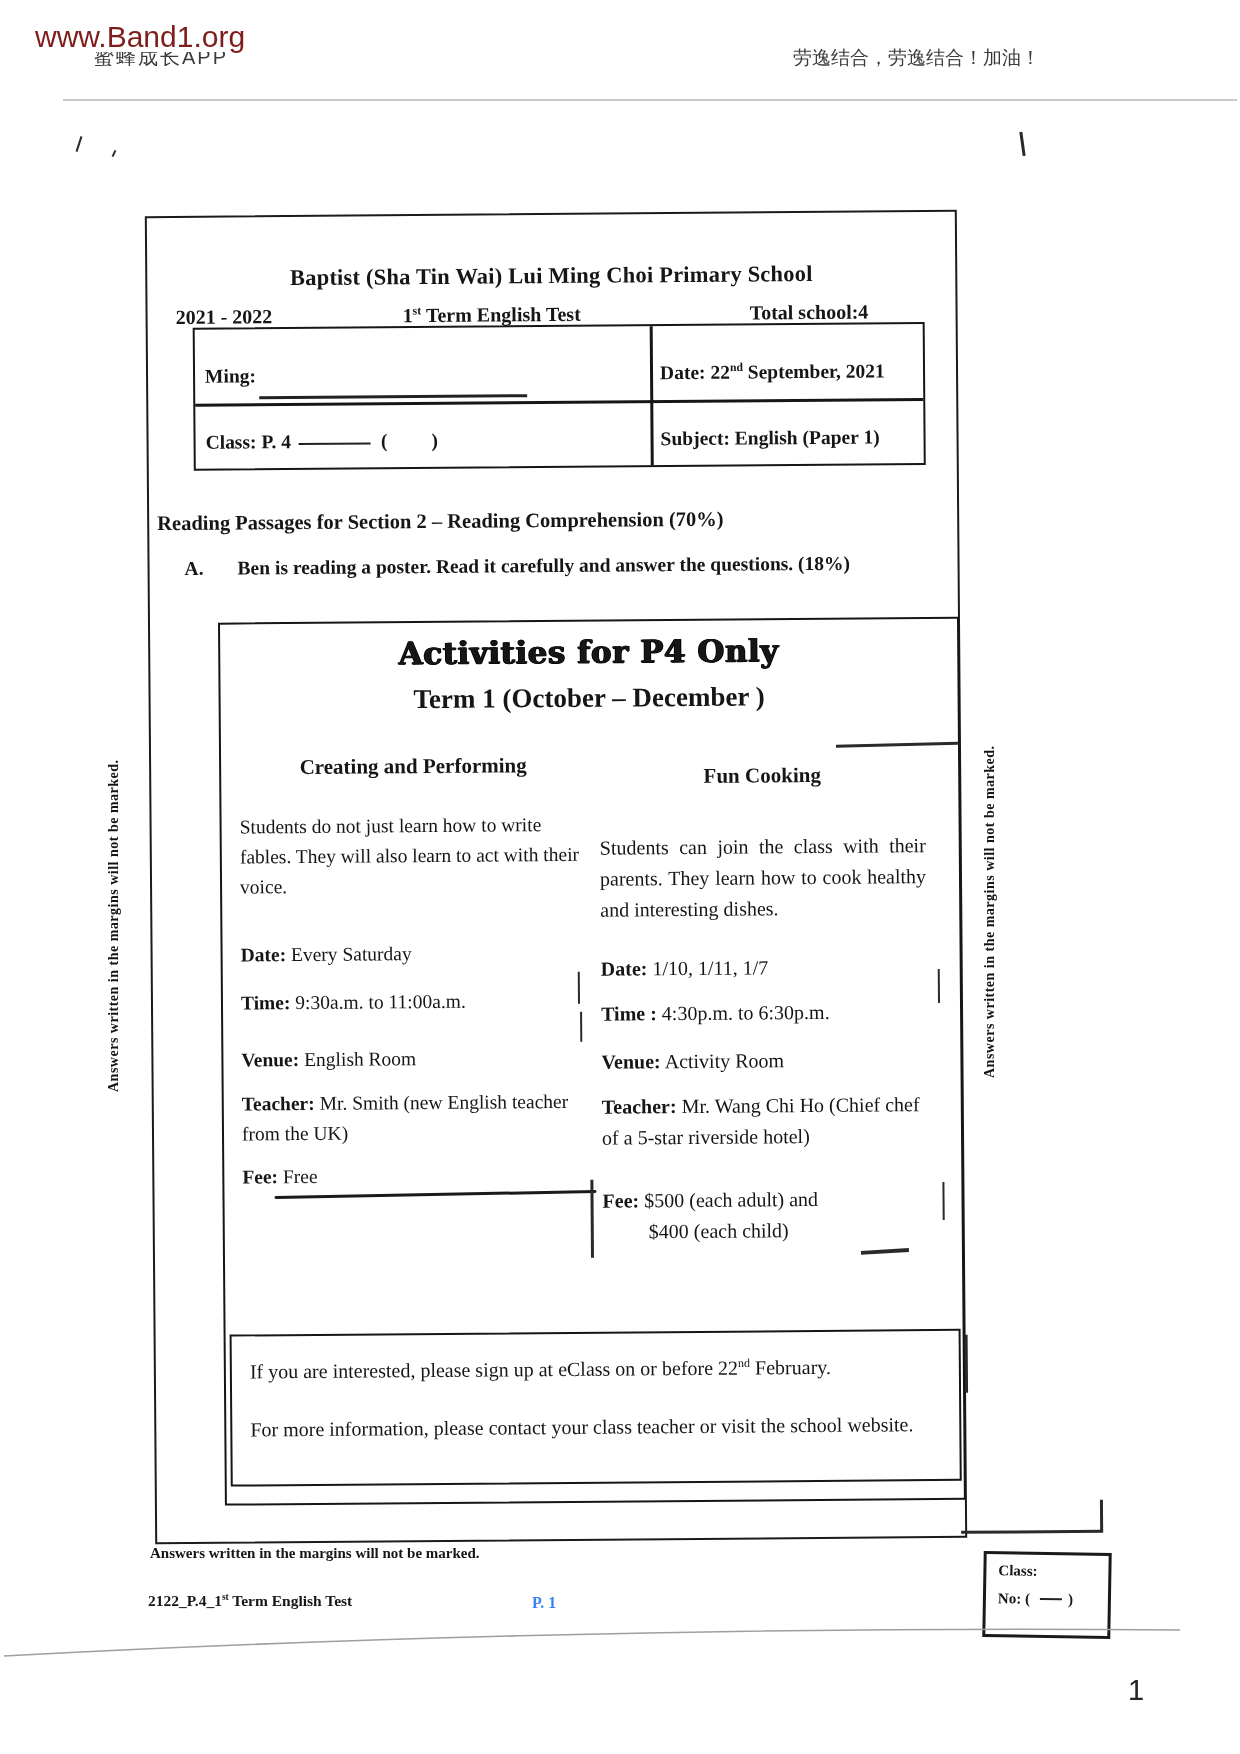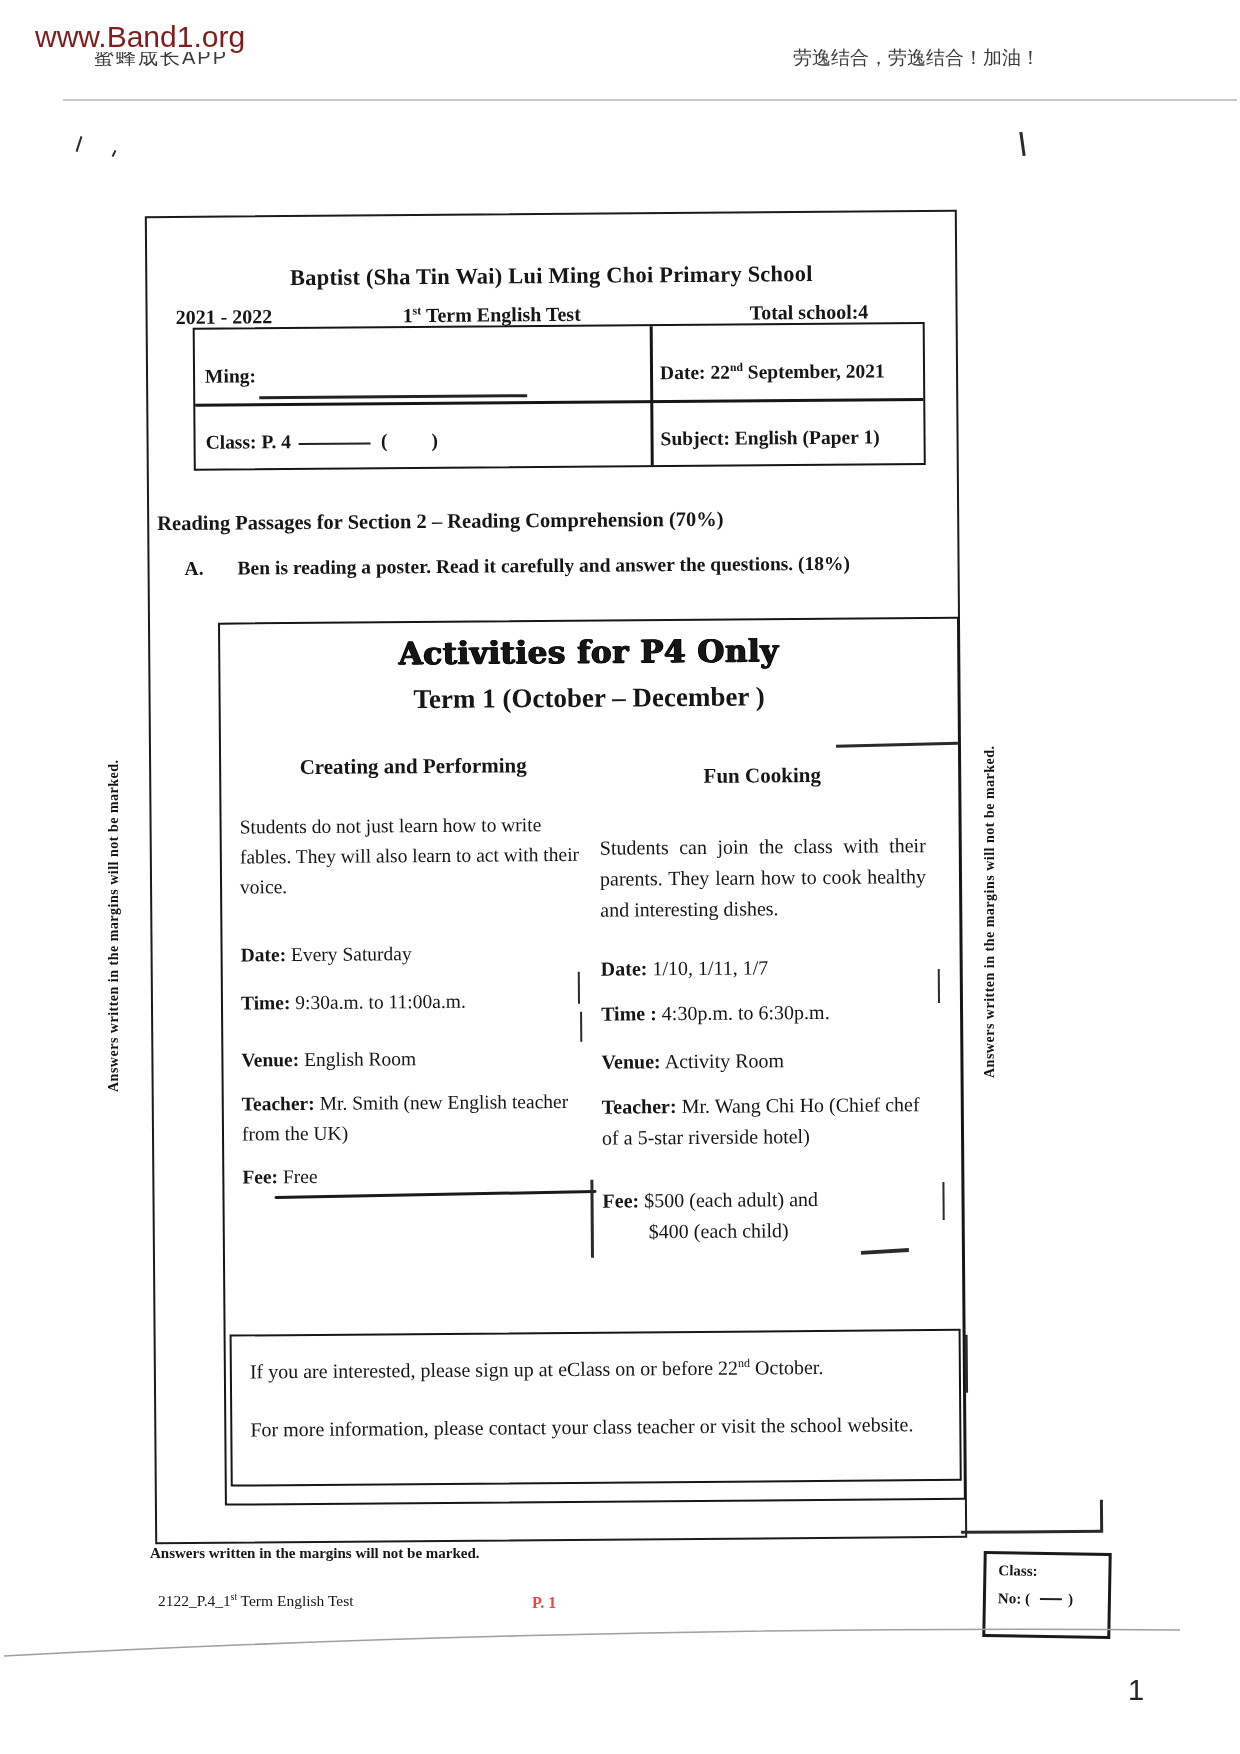--- a/index.html
+++ b/index.html
@@ -67,22 +67,22 @@
   .fee2 { margin-left:46px; }
 
   .handline { height:3px; background:#1a1a1a; border-radius:2px; }
 
   
   .signup { left:4px; top:710px; width:727px; height:148px; border:2.5px solid #161616; }
   .signup-line { position:absolute; left:18px; font-size:20px; width:692px; line-height:30px; }
 
   
   .foot-warning { left:150px; top:1545px; font-weight:bold; font-size:15px; }
-  .foot-code { left:148px; top:1592px; font-weight:normal; font-size:15.5px;margin-left:10px; }
-  .foot-page { left:532px; top:1594px; font-weight:bold; font-size:16px; color:#ef4444; }
+  .foot-code { left:148px; top:1592px; font-weight:bold; font-size:15.5px; }
+  .foot-page { left:532px; top:1594px; font-weight:bold; font-size:16px; color:#3b82f6; }
   .class-box { left:983px; top:1552px; width:122px; height:80px; border:3px solid #1a1a1a; transform:rotate(1deg); font-weight:bold; font-size:15px; }
   .cb-dash { display:inline-block; width:22px; height:2.5px; background:#222; margin:0 6px 4px 10px; }
   .page-num { left:1128px; top:1674px; font-family:"Liberation Sans",sans-serif; font-size:29px; color:#242424; }
 </style>
 </head>
 <body>
 
 <div class="page">
 
   <div class="abs site-mark" style="left:35px;top:20px;">www.Band1.org</div>
@@ -152,21 +152,21 @@
 
       <div class="abs artifact" style="left:355px;top:350px;width:2px;height:32px;"></div>
       <div class="abs artifact" style="left:357px;top:390px;width:2px;height:30px;"></div>
       <div class="abs artifact" style="left:366px;top:558px;width:2.5px;height:78px;"></div>
       <div class="abs artifact" style="left:715px;top:350px;width:2px;height:34px;"></div>
       <div class="abs artifact" style="left:718px;top:563px;width:2px;height:38px;"></div>
       <div class="abs artifact" style="left:636px;top:630px;width:48px;height:4px;transform:rotate(-3deg);"></div>
       <div class="abs artifact" style="left:739px;top:716px;width:2.5px;height:58px;"></div>
 
       <div class="abs signup">
-        <div class="signup-line" style="top:20px;"><span>If you are interested, please sign up at eClass on or before 22</span><sup>nd</sup><span> October.</span></div>
+        <div class="signup-line" style="top:20px;"><span>If you are interested, please sign up at eClass on or before 22</span><sup>nd</sup><span> February.</span></div>
         <div class="signup-line" style="top:78px;">For more information, please contact your class teacher or visit the school website.</div>
       </div>
     </div>
 
     <div class="abs artifact" style="left:804px;top:1319px;width:142px;height:2.5px;"></div>
     <div class="abs artifact" style="left:943px;top:1289px;width:2.5px;height:32px;"></div>
   </div>
 
   <div class="abs foot-warning">Answers written in the margins will not be marked.</div>
   <div class="abs foot-code"><span>2122_P.4_1</span><sup>st</sup><span> Term English Test</span></div>

